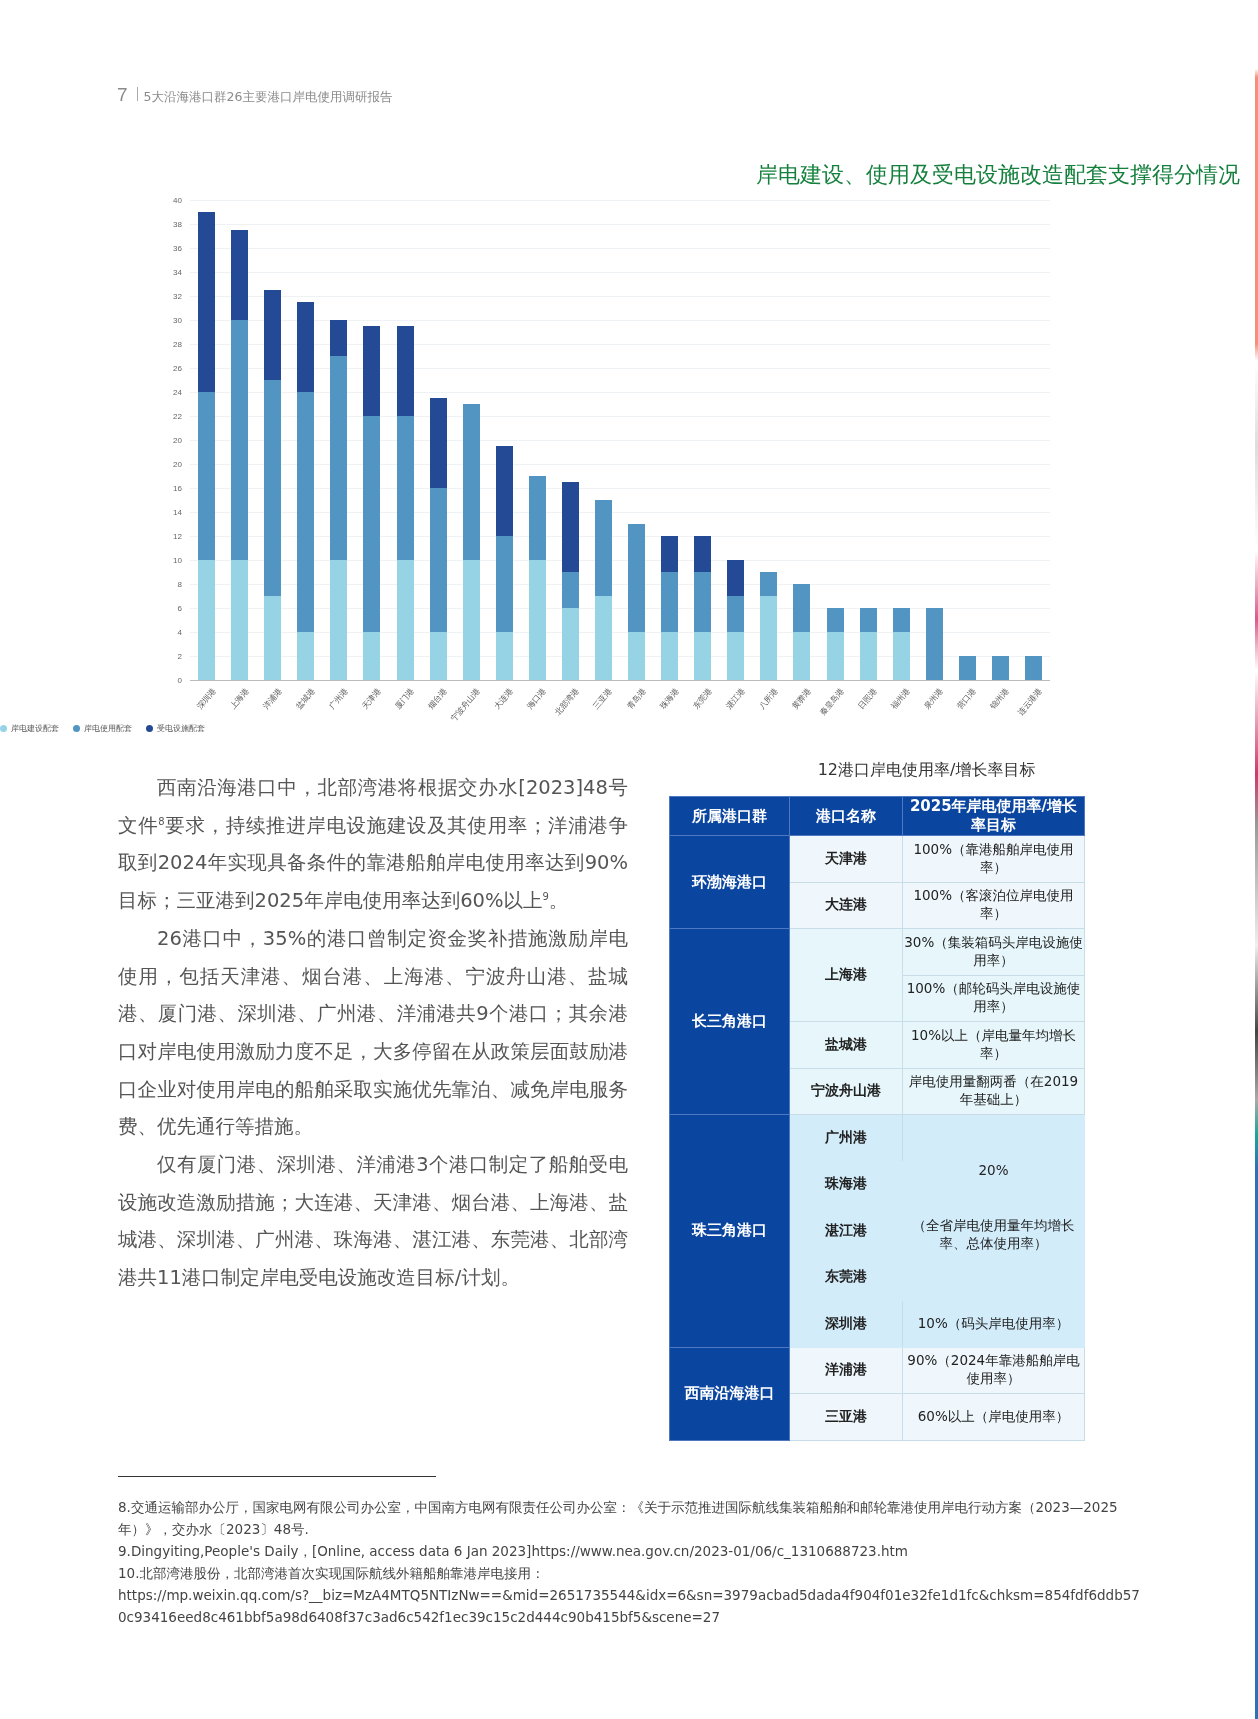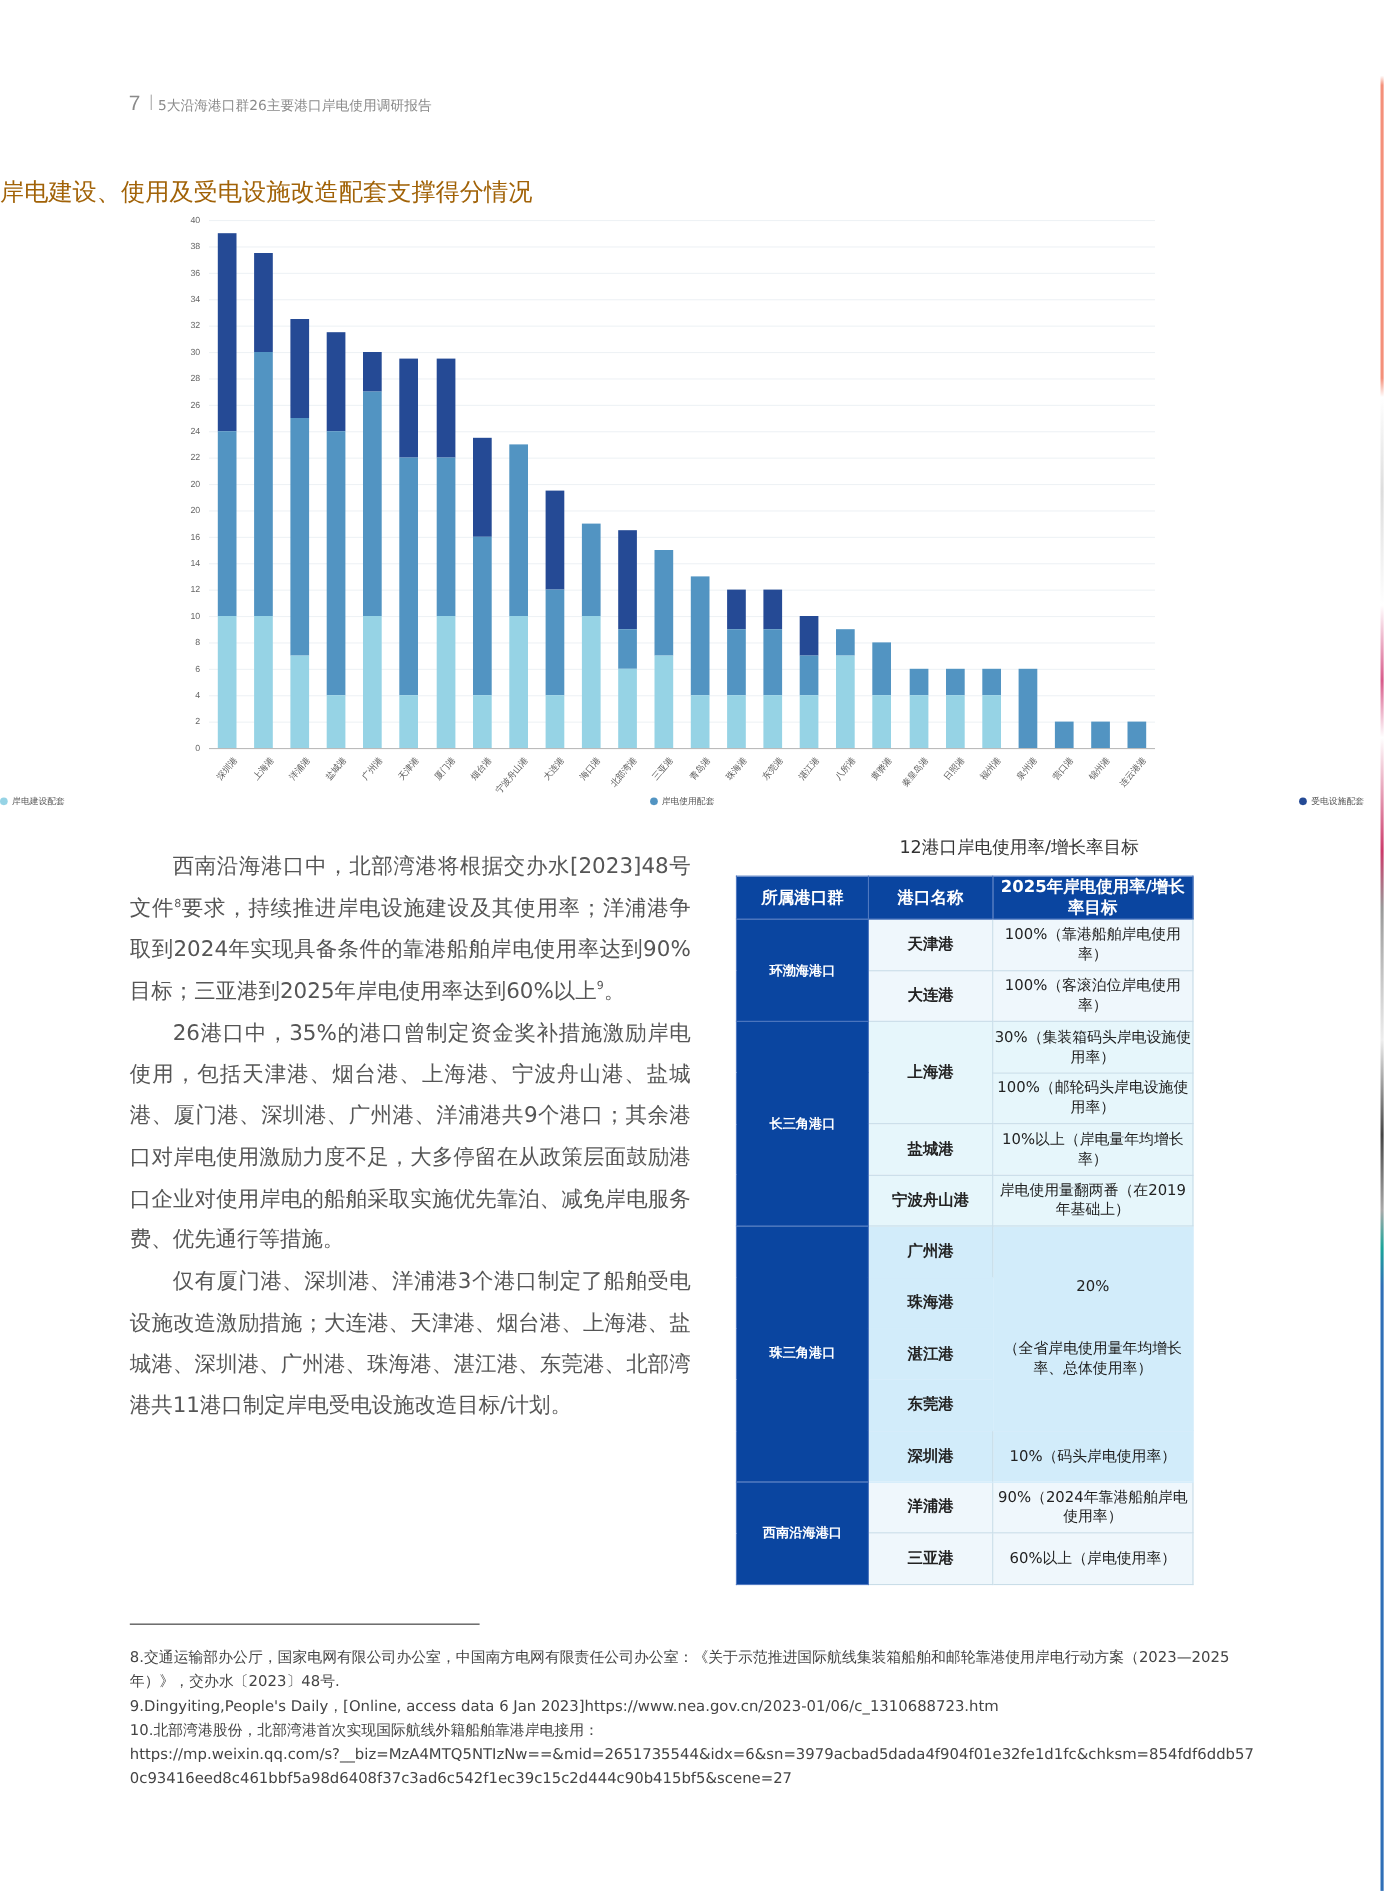--- a/index.html
+++ b/index.html
@@ -6,43 +6,43 @@
   html, body { width: 1258px; height: 1719px; background: #ffffff; overflow: hidden; }
   body { position: relative; font-family: "DejaVu Sans", "Liberation Sans", sans-serif; color: #555; }
 
   .page-header { position: absolute; left: 117px; top: 84px; display: flex; align-items: baseline; color: #8a8a8a; }
   .page-num { font-size: 19px; font-family: "Liberation Sans", sans-serif; color: #8a8a8a; }
   .page-sep { width: 1px; height: 14px; background: #aaa; margin: 0 6px 0 9px; display: inline-block; }
   .page-running { font-size: 12.5px; color: #8a8a8a; }
 
   .edge-strip { position: absolute; right: 0; top: 0; width: 3px; height: 1719px; }
 
-  .chart-title { position: absolute; left: 0; width: 1240px; top: 160px; text-align: left; font-size: 22px; color: #a16207; }
+  .chart-title { position: absolute; left: 0; width: 1240px; top: 160px; text-align: right; font-size: 22px; color: #15803d; }
   .chart-area { position: absolute; left: 190px; top: 200px; width: 860px; height: 480px; }
   .y-tick { position: absolute; left: -8px; transform: translate(-100%, -50%); font-size: 8px; color: #666; font-family: "Liberation Sans", sans-serif; }
   .grid-line { position: absolute; left: 0; right: 0; height: 1px; background: #eef2f5; }
   .axis-line { position: absolute; left: 0; right: 0; height: 1px; background: #bbb; }
   .bar { position: absolute; bottom: 0; width: 17px; display: flex; flex-direction: column-reverse; }
   .seg { width: 100%; }
   .x-label { position: absolute; font-size: 8px; color: #555; transform-origin: right top; transform: rotate(-50deg); white-space: nowrap; }
 
-  .legend { position: absolute; top: 723px; left: 0; width: 1240px; display: flex; justify-content: space-between; gap: 14px; font-size: 8px; color: #555; }
+  .legend { position: absolute; top: 723px; left: 0; width: 1240px; display: flex; justify-content: flex-start; gap: 14px; font-size: 8px; color: #555; }
   .legend-item { display: flex; align-items: center; gap: 4px; }
   .legend-dot { width: 7px; height: 7px; border-radius: 50%; display: inline-block; }
 
   .body-text { position: absolute; left: 118px; top: 769px; width: 510px; font-size: 19.5px; line-height: 37.7px; color: #555; text-align: justify; }
   .body-text p { margin: 0; }
   .body-text p.indent { text-indent: 2em; }
   .body-text sup { font-size: 10px; vertical-align: super; line-height: 0; }
 
   .table-title { position: absolute; left: 669px; width: 515px; top: 760px; text-align: center; font-size: 16px; color: #333; }
   table.targets { position: absolute; left: 669px; top: 796px; width: 416px; border-collapse: collapse; font-size: 13.5px; }
   table.targets th { background: #0a45a0; color: #fff; font-weight: bold; height: 34px; border: 1px solid #4f78c0; font-size: 15px; }
   table.targets td { border: 1px solid #c9dde8; text-align: center; color: #222; height: 46.5px; }
-  td.group { background: #0a45a0 !important; color: #fff !important; font-weight: bold; font-size: 12px; border-color: #4f78c0 !important; }
+  td.group { background: #0a45a0 !important; color: #fff !important; font-weight: bold; font-size: 15px; border-color: #4f78c0 !important; }
   td.port { font-weight: bold; font-size: 14px; }
   tr.g1 td { background: #eff7fc; }
   tr.g2 td { background: #e6f6fb; }
   tr.g3 td { background: #d2ecfa; border-color: #d2ecfa; }
   tr.g3 td.port { border-left-color: #c9dde8; border-right-color: #c9dde8; }
   tr.g4 td { background: #eff7fc; }
 
   .fn-rule { position: absolute; left: 118px; top: 1476px; width: 318px; height: 1px; background: #333; }
   .footnotes { position: absolute; left: 118px; top: 1496px; width: 1030px; font-size: 13.5px; line-height: 22px; color: #444; }
   .footnotes div { word-break: break-all; }

